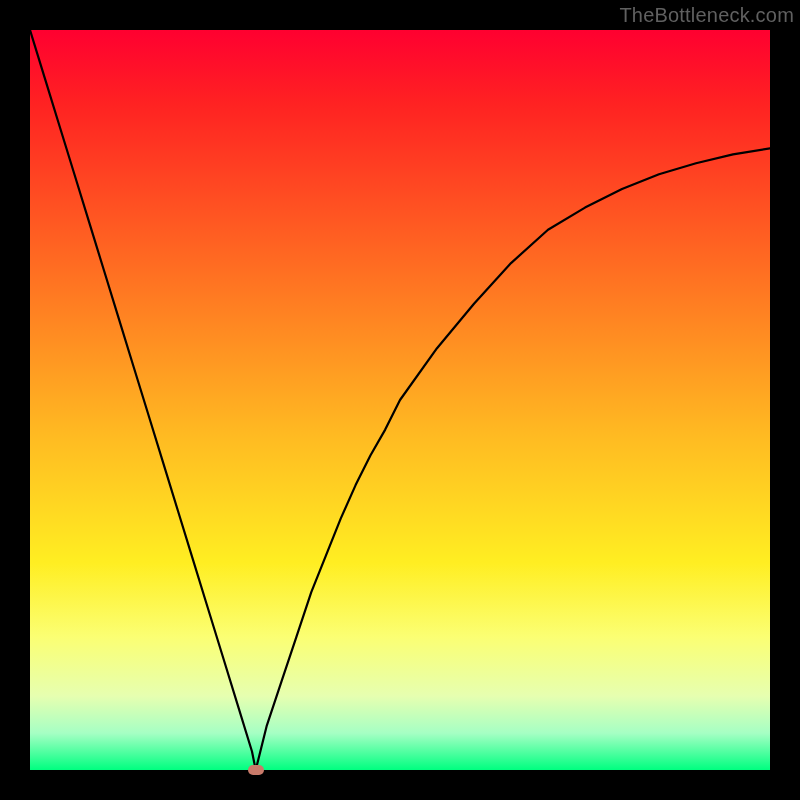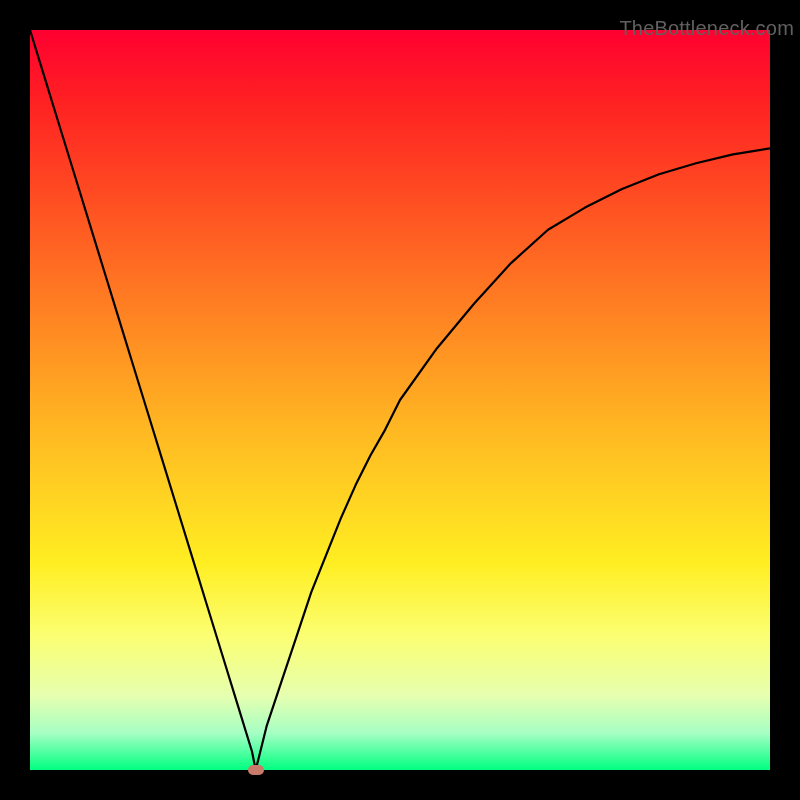--- a/index.html
+++ b/index.html
@@ -39,21 +39,21 @@
   .marker {
     position: absolute;
     width: 16px;
     height: 10px;
     border-radius: 5px;
     background: #c97a6a;
     transform: translate(-50%, -50%);
   }
   .watermark {
     position: absolute;
-    top: 17px;
+    top: 4px;
     right: 6px;
     font-family: Arial, Helvetica, sans-serif;
     font-size: 20px;
     font-weight: 500;
     color: #606060;
     letter-spacing: 0.2px;
     margin-left: 28px;
   }
 </style>
 </head>

